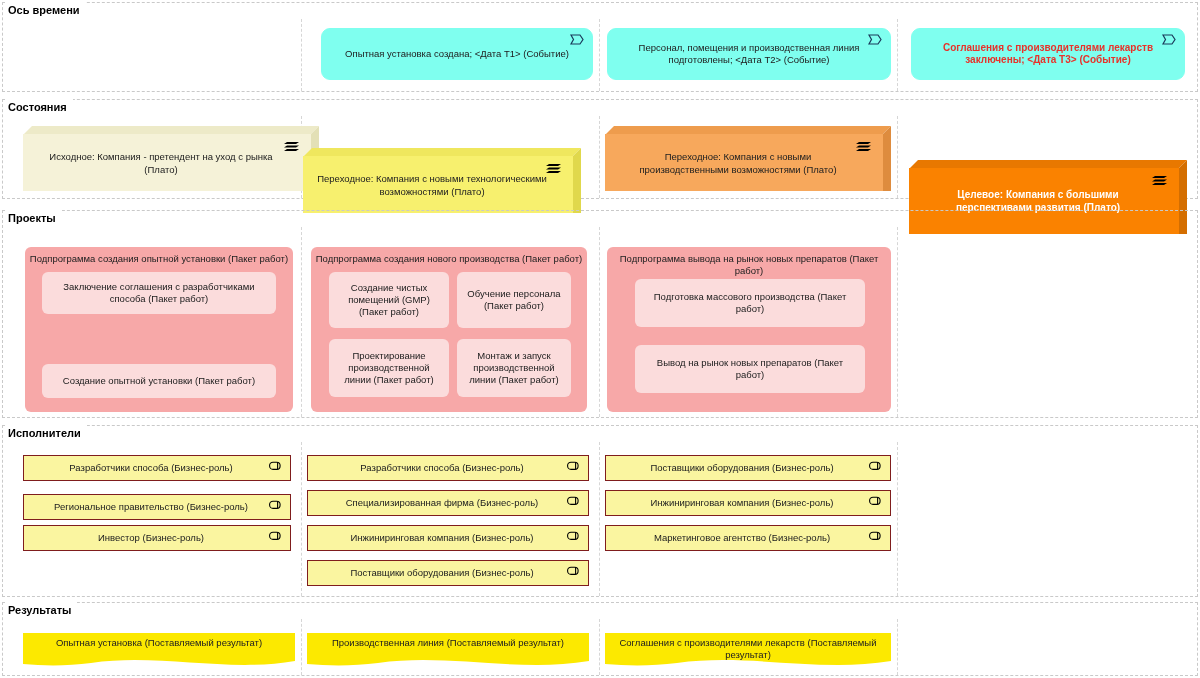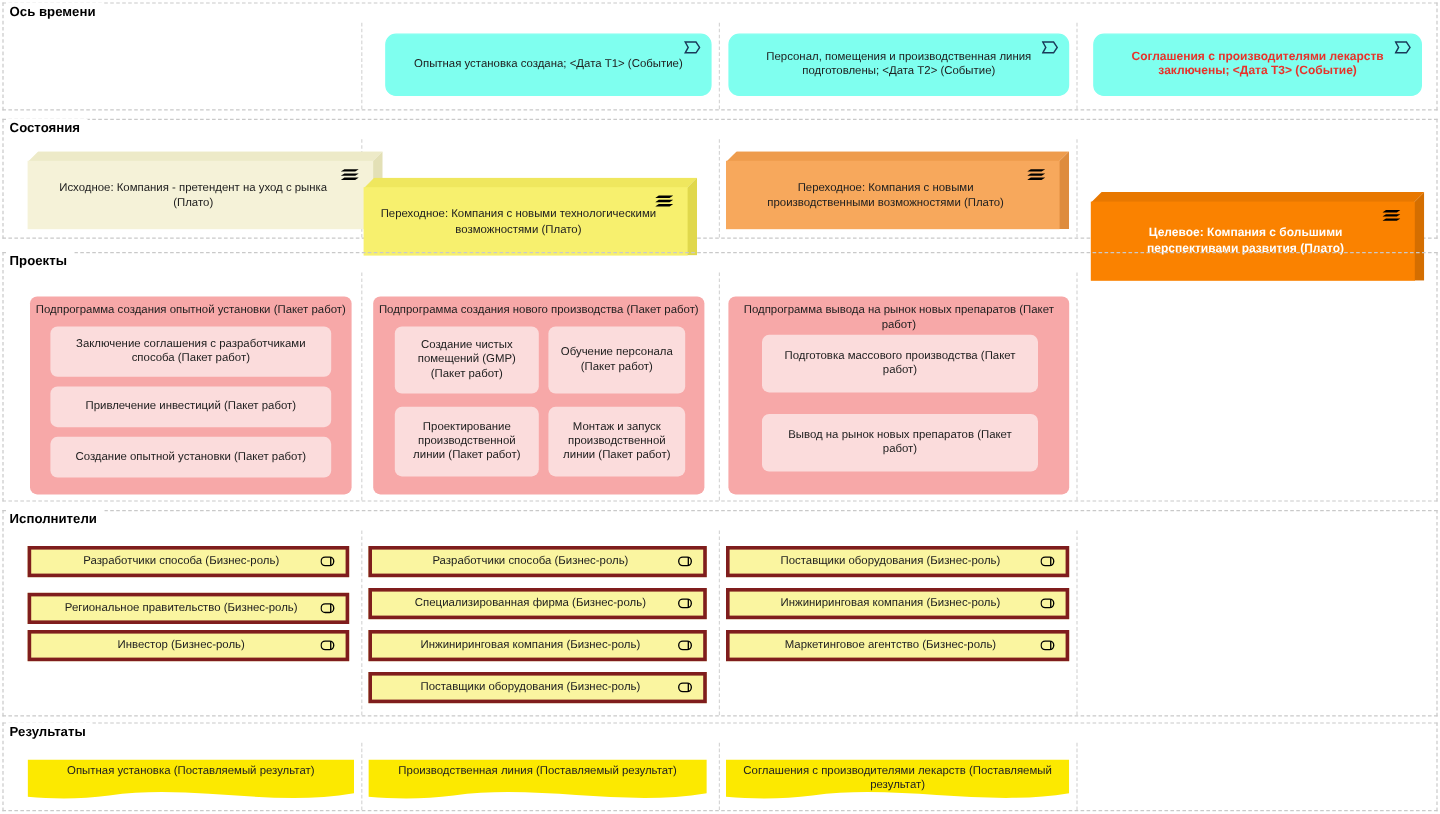--- a/index.html
+++ b/index.html
@@ -127,21 +127,21 @@
     text-align: center;
     font-size: 9.5px; line-height: 12px;
     color: #202020;
     padding: 3px 8px;
   }
 
   
   .role {
     position: absolute;
     background: #FAF5A0;
-    border: 3px solid #7f1d1d;
+    border: 1px solid #7f1d1d;
     display: flex; align-items: center; justify-content: center;
     text-align: center;
     font-size: 9.5px; line-height: 12px;
     color: #202020;
     padding: 3px 22px 3px 10px;
   }
   .icon-role {
     position: absolute;
     top: 5px; right: 7px;
     width: 14px; height: 10px;
@@ -277,23 +277,20 @@
     <div class="lane-body">
       <div class="col-div" style="left:298px;"></div>
       <div class="col-div" style="left:596px;"></div>
       <div class="col-div" style="left:894px;"></div>
 
       <div class="wp-group" style="left:22px; top:20px; width:268px; height:165px;">
         <div class="wp-group-title">Подпрограмма создания опытной установки (Пакет работ)</div>
         <div class="wp" style="left:17px; top:25px; width:234px; height:42px;">
           <span>Заключение соглашения с разработчиками способа (Пакет работ)</span>
         </div>
-        <div class="wp" style="left:17px; top:75px; width:234px; height:34px;">
-          <span>Привлечение инвестиций (Пакет работ)</span>
-        </div>
         <div class="wp" style="left:17px; top:117px; width:234px; height:34px;">
           <span>Создание опытной установки (Пакет работ)</span>
         </div>
       </div>
 
       <div class="wp-group" style="left:308px; top:20px; width:276px; height:165px;">
         <div class="wp-group-title">Подпрограмма создания нового производства (Пакет работ)</div>
         <div class="wp" style="left:18px; top:25px; width:120px; height:56px;">
           <span>Создание чистых помещений (GMP) (Пакет работ)</span>
         </div>

